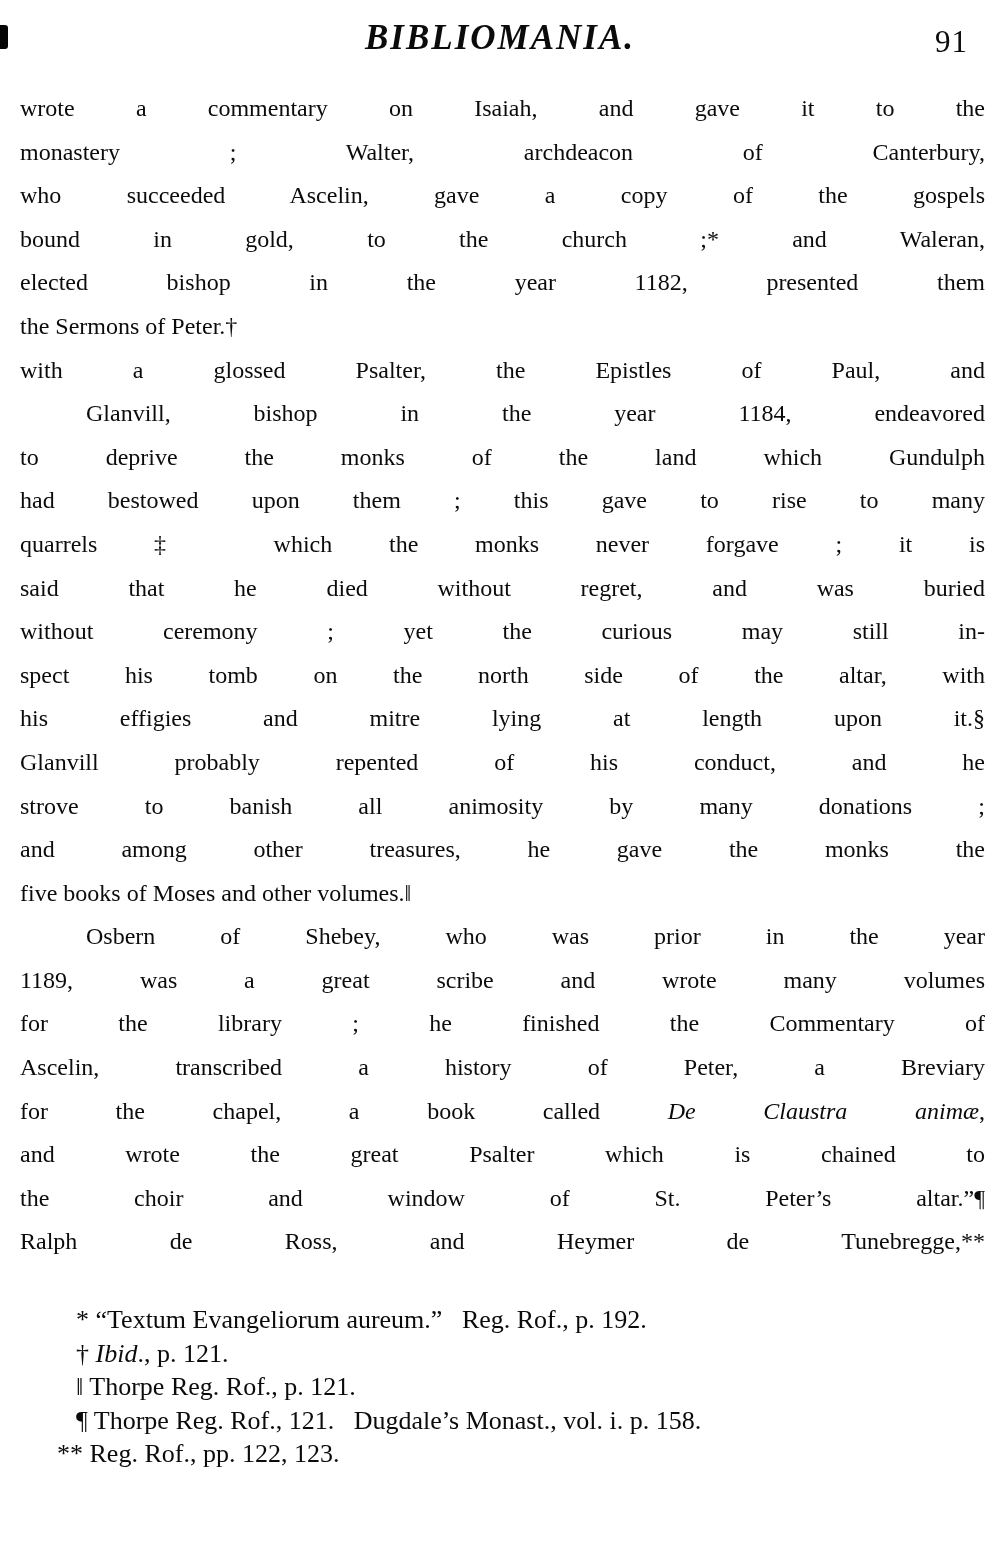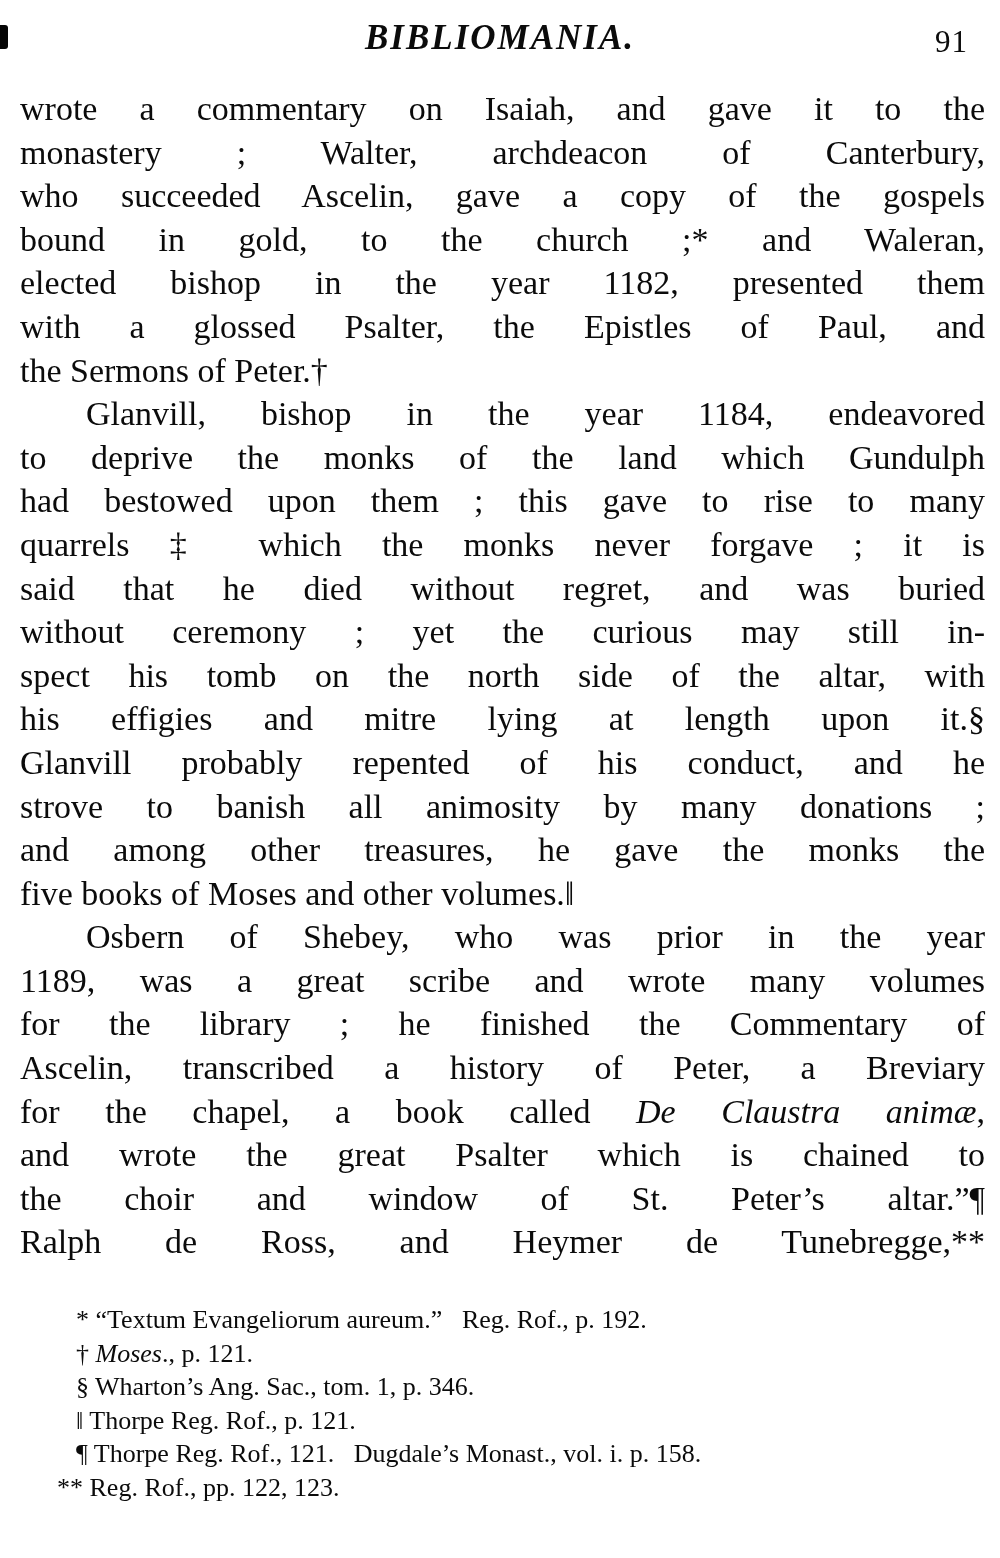--- a/index.html
+++ b/index.html
@@ -43,21 +43,21 @@
     font-size: 31px;
     letter-spacing: 1px;
   }
   .body-text {
     position: absolute;
     top: 87px;
     left: 20px;
     width: 965px;
   }
   .line {
-    font-size: 34px;
+    font-size: 24px;
     line-height: 43.6px;
     text-align: justify;
     text-align-last: justify;
     white-space: normal;
   }
   .line.indent {
     text-indent: 66px;
   }
   .line.short {
     text-align-last: left;
@@ -91,22 +91,22 @@
     <div class="running-title">BIBLIOMANIA.</div>
     <div class="page-number">91</div>
   </header>
 
   <main class="body-text" id="body-text">
       <div class="line"><span>wrote a commentary on Isaiah, and gave it to the</span></div>
       <div class="line"><span>monastery ; Walter, archdeacon of Canterbury,</span></div>
       <div class="line"><span>who succeeded Ascelin, gave a copy of the gospels</span></div>
       <div class="line"><span>bound in gold, to the church ;* and Waleran,</span></div>
       <div class="line"><span>elected bishop in the year 1182, presented them</span></div>
+      <div class="line short"><span>the Sermons of Peter.†</span></div>
       <div class="line"><span>with a glossed Psalter, the Epistles of Paul, and</span></div>
-      <div class="line short"><span>the Sermons of Peter.†</span></div>
       <div class="line indent"><span>Glanvill, bishop in the year 1184, endeavored</span></div>
       <div class="line"><span>to deprive the monks of the land which Gundulph</span></div>
       <div class="line"><span>had bestowed upon them ; this gave to rise to many</span></div>
       <div class="line"><span>quarrels ‡ which the monks never forgave ; it is</span></div>
       <div class="line"><span>said that he died without regret, and was buried</span></div>
       <div class="line"><span>without ceremony ; yet the curious may still in-</span></div>
       <div class="line"><span>spect his tomb on the north side of the altar, with</span></div>
       <div class="line"><span>his effigies and mitre lying at length upon it.§</span></div>
       <div class="line"><span>Glanvill probably repented of his conduct, and he</span></div>
       <div class="line"><span>strove to banish all animosity by many donations ;</span></div>
@@ -117,19 +117,18 @@
       <div class="line"><span>for the library ; he finished the Commentary of</span></div>
       <div class="line"><span>Ascelin, transcribed a history of Peter, a Breviary</span></div>
       <div class="line"><span>for the chapel, a book called </span><span class="it">De Claustra animæ</span><span>,</span></div>
       <div class="line"><span>and wrote the great Psalter which is chained to</span></div>
       <div class="line"><span>the choir and window of St. Peter’s altar.”¶</span></div>
       <div class="line"><span>Ralph de Ross, and Heymer de Tunebregge,**</span></div>
     </main>
 
   <section class="footnotes" id="footnotes">
       <div class="fn"><span>* “Textum Evangeliorum aureum.”   Reg. Rof., p. 192.</span></div>
-      <div class="fn"><span>† </span><span class="it">Moses</span><span>., p. 121.</span></div>
-      <div class="fn"><span>§ Wharton’s Ang. Sac., tom. 1, p. 346.</span></div>
+      <div class="fn"><span>† </span><span class="it">Ibid</span><span>., p. 121.</span></div>
       <div class="fn"><span>‖ Thorpe Reg. Rof., p. 121.</span></div>
       <div class="fn"><span>¶ Thorpe Reg. Rof., 121.   Dugdale’s Monast., vol. i. p. 158.</span></div>
       <div class="fn"><span>** Reg. Rof., pp. 122, 123.</span></div>
     </section>
 </div>
 
 </body></html>

